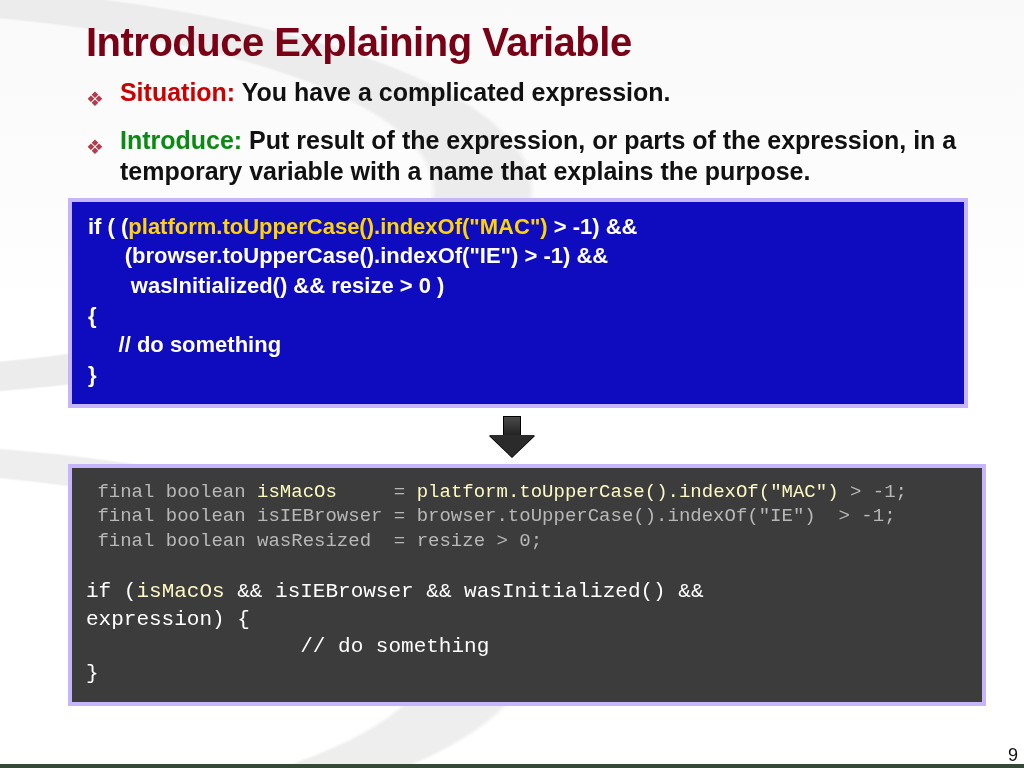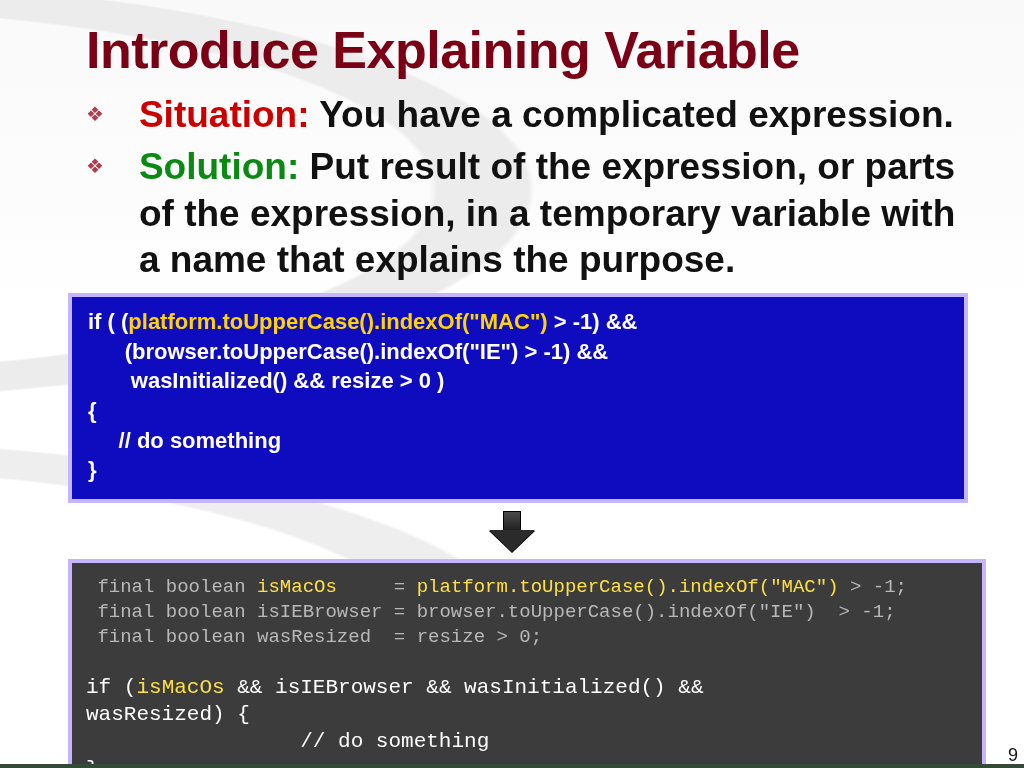--- a/index.html
+++ b/index.html
@@ -17,33 +17,33 @@
       linear-gradient(180deg, #f7f7f7 0%, #ffffff 40%);
     opacity: 0.7;
   }
   .slide {
     position: relative; z-index: 1;
     width: 1024px; height: 768px;
     padding: 20px 28px 0 28px;
   }
   .title {
     color: #7a0015;
-    font-size: 52px;
+    font-size: 40px;
     font-weight: bold;
     margin: 0 0 12px 58px;
     letter-spacing: -0.5px;
   }
   .bullets { margin-left: 58px; margin-right: 20px; }
   .bullet { display: flex; gap: 16px; margin-bottom: 6px; }
   .bullet-marker {
     color: #b53a4a; font-size: 20px; line-height: 40px; flex: 0 0 auto;
     padding-top: 2px;
   }
   .bullet-body {
-    font-size: 37px; font-weight: bold; color: #111; line-height: 1.25; margin-left: 19px;
+    font-size: 25px; font-weight: bold; color: #111; line-height: 1.25;
   }
   .lbl-situation { color: #cc0000; }
   .lbl-solution  { color: #0a8a12; }
 
   .codebox {
     margin: 10px 28px 0 40px;
     border: 4px solid #c4b5fd;
     padding: 10px 16px 14px 16px;
     font-weight: bold; font-size: 22px;
     line-height: 1.35;
@@ -73,21 +73,21 @@
   .codebox.dark {
     background:#3c3c3c; color:#fff;
     font-family: "Courier New", monospace;
     font-size: 19px;
     font-weight: normal;
     line-height: 1.3;
     padding: 12px 14px 14px 14px;
     margin: 0 10px 0 40px;
   }
   .codebox.dark .gray { color:#b8b8b8; }
-  .codebox.dark .hl   { color:#fde047; }
+  .codebox.dark .hl   { color:#fef9c3; }
   .codebox.dark .bold { font-weight: normal; font-size: 21px; }
 
   .page-num {
     position:absolute; right:6px; bottom:2px;
     color:#111; font-size:18px;
   }
   .bottom-bar {
     position:absolute; left:0; right:0; bottom:0; height:4px; background:#354a36;
   }
 </style>
@@ -103,21 +103,21 @@
   <div class="bullets">
     <div class="bullet">
       <span class="bullet-marker">❖</span>
       <div class="bullet-body">
         <span class="lbl-situation">Situation:</span><span> You have a complicated expression.</span>
       </div>
     </div>
     <div class="bullet">
       <span class="bullet-marker">❖</span>
       <div class="bullet-body">
-        <span class="lbl-solution">Solution:</span><span> Put result of the expression, or parts of the expression, in a temporary variable with a name that explains the purpose.</span>
+        <span class="lbl-solution">Introduce:</span><span> Put result of the expression, or parts of the expression, in a temporary variable with a name that explains the purpose.</span>
       </div>
     </div>
   </div>
 
   <div class="codebox blue"><span>if ( (</span><span class="hl">platform.toUpperCase().indexOf("MAC")</span><span> &gt; -1) &amp;&amp;</span>
 <span>      (browser.toUpperCase().indexOf("IE") &gt; -1) &amp;&amp;</span>
 <span>       wasInitialized() &amp;&amp; resize &gt; 0 )</span>
 <span>{</span>
 <span>     // do something</span>
 <span>}</span></div>
@@ -127,19 +127,19 @@
       <div class="arrow-stem"></div>
       <div class="arrow-head"></div>
     </div>
   </div>
 
   <div class="codebox dark"><span class="gray"> final boolean </span><span class="gray hl">isMacOs</span><span class="gray">     = </span><span class="gray hl">platform.toUpperCase().indexOf("MAC")</span><span class="gray"> &gt; -1;</span>
 <span class="gray"> final boolean isIEBrowser = browser.toUpperCase().indexOf("IE")  &gt; -1;</span>
 <span class="gray"> final boolean wasResized  = resize &gt; 0;</span>
 
 <span class="bold">if (</span><span class="bold hl">isMacOs</span><span class="bold"> &amp;&amp; isIEBrowser &amp;&amp; wasInitialized() &amp;&amp; </span>
-<span class="bold">wasResized) {</span>
+<span class="bold">expression) {</span>
 <span class="bold">                 // do something</span>
 <span class="bold">}</span></div>
 
   <div class="page-num">9</div>
   <div class="bottom-bar"></div>
 </div>
 
 </body></html>

